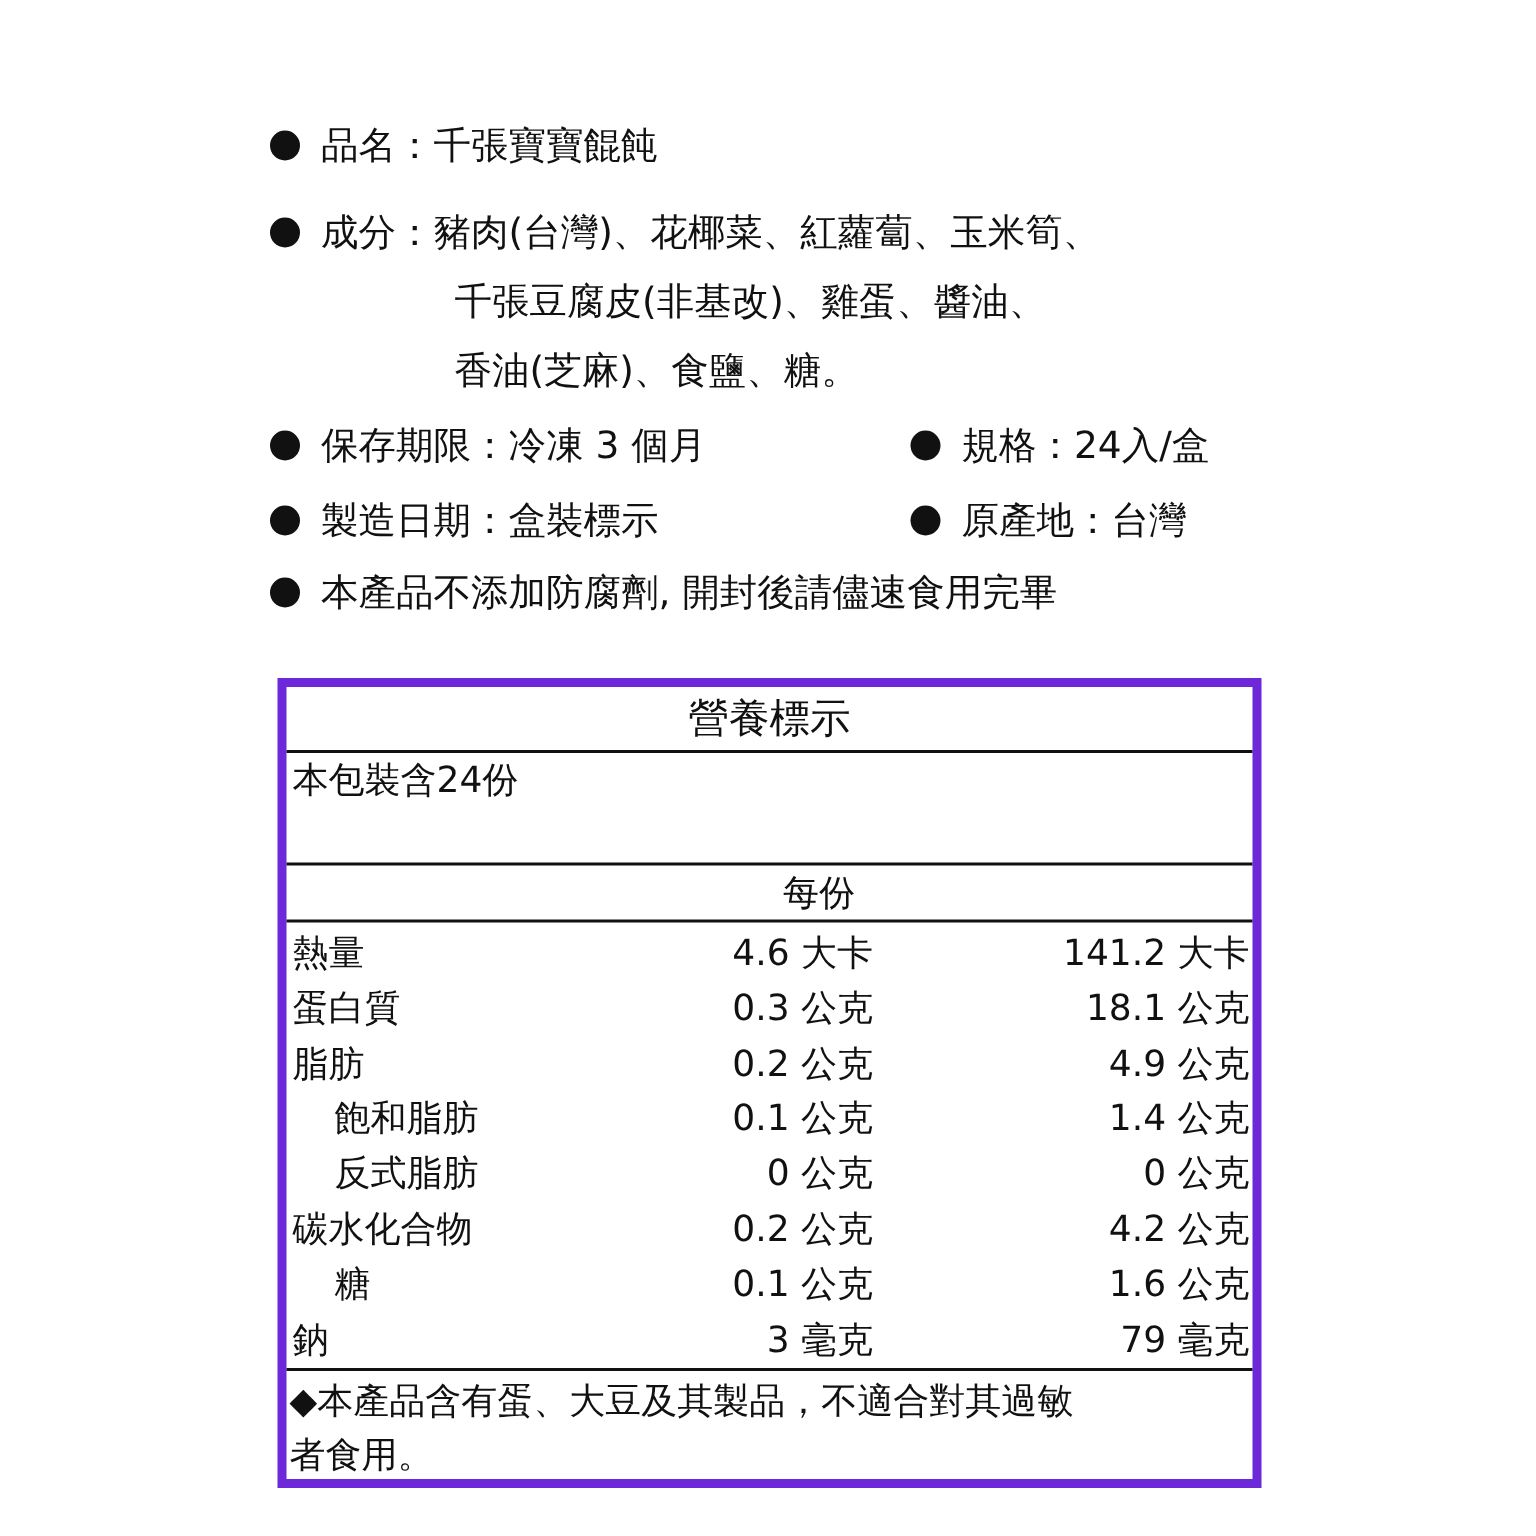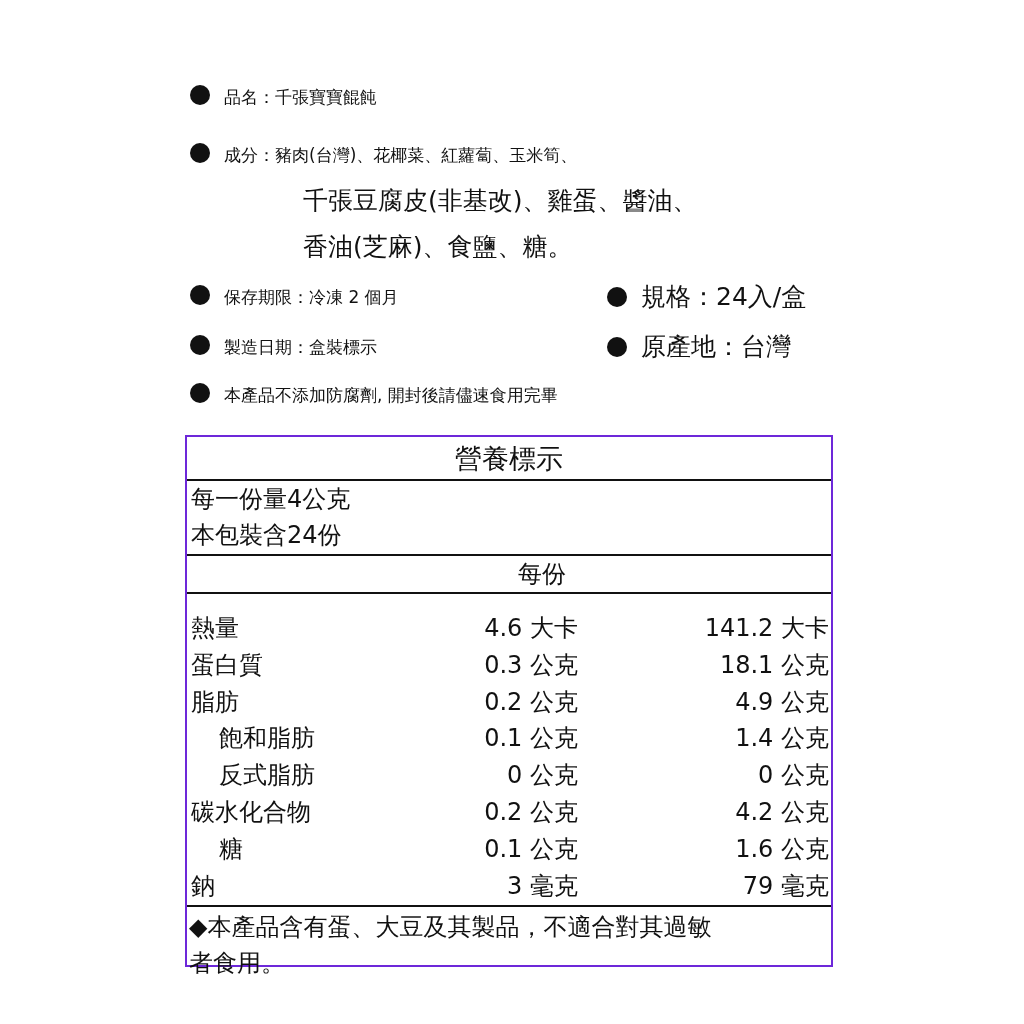--- a/index.html
+++ b/index.html
@@ -1,31 +1,31 @@
 <!DOCTYPE html>
 <html><head>
 <meta charset="utf-8">
 <style>
   html, body { margin: 0; padding: 0; background: #ffffff; }
   body { width: 1024px; height: 1024px; position: relative; overflow: hidden;
          font-family: "DejaVu Sans", "Liberation Sans", sans-serif; color: #111; }
-  .info-line { position: absolute; left: 190px; font-size: 17px; line-height: 30px; white-space: nowrap; }
+  .info-line { position: absolute; left: 180px; font-size: 25px; line-height: 30px; white-space: nowrap; }
   .bullet { display: inline-block; width: 20px; height: 20px; border-radius: 50%; background: #111;
             vertical-align: -2px; margin-right: 14px; }
   .cont { position: absolute; left: 303px; font-size: 25px; line-height: 30px; white-space: nowrap; }
   .col2 { position: absolute; left: 607px; font-size: 25px; line-height: 30px; white-space: nowrap; }
 
-  .nutri { position: absolute; left: 185px; top: 435px; width: 644px; height: 528px;
-           border: 2px solid #6d28d9; box-sizing: content-box; }
+  .nutri { position: absolute; left: 185px; top: 452px; width: 644px; height: 528px;
+           border: 6px solid #6d28d9; box-sizing: content-box; }
   .n-title { height: 42px; border-bottom: 2px solid #111; text-align: center; font-size: 27px; line-height: 44px; }
   .n-serv { height: 73px; border-bottom: 2px solid #111; padding-left: 4px; font-size: 24px; line-height: 36px; }
   .n-head { height: 36px; border-bottom: 2px solid #111; position: relative; font-size: 24px; line-height: 36px; }
   .n-head .c1 { position: absolute; right: 265px; }
   .n-head .c2 { position: absolute; right: 2px; }
-  .n-rows { height: 295px; border-bottom: 2px solid #111; padding-top: 16px; }
+  .n-rows { height: 295px; border-bottom: 2px solid #111; padding-top: 2px; }
   .row { position: relative; height: 36.8px; font-size: 24px; line-height: 36px; }
   .row .lbl { position: absolute; left: 4px; }
   .row .lbl.indent { left: 32px; }
   .row .v1 { position: absolute; right: 253px; }
   .row .v2 { position: absolute; right: 2px; }
   .n-foot { padding-left: 2px; font-size: 24px; line-height: 36px; padding-top: 2px; }
 </style>
 </head>
 <body>
 
@@ -33,41 +33,40 @@
   <span class="bullet"></span><span>品名：</span><span>千張寶寶餛飩</span>
 </div>
 
 <div class="info-line" style="top:140px;">
   <span class="bullet"></span><span>成分：</span><span>豬肉(台灣)、花椰菜、紅蘿蔔、玉米筍、</span>
 </div>
 <div class="cont" style="top:186px;">千張豆腐皮(非基改)、雞蛋、醬油、</div>
 <div class="cont" style="top:232px;">香油(芝麻)、食鹽、糖。</div>
 
 <div class="info-line" style="top:282px;">
-  <span class="bullet"></span><span>保存期限：</span><span>冷凍 2 個月</span>
+  <span class="bullet"></span><span>保存期限：</span><span>冷凍 3 個月</span>
 </div>
 <div class="col2" style="top:282px;">
   <span class="bullet"></span><span>規格：</span><span>24入/盒</span>
 </div>
 
 <div class="info-line" style="top:332px;">
   <span class="bullet"></span><span>製造日期：</span><span>盒裝標示</span>
 </div>
 <div class="col2" style="top:332px;">
   <span class="bullet"></span><span>原產地：</span><span>台灣</span>
 </div>
 
 <div class="info-line" style="top:380px;">
   <span class="bullet"></span><span>本產品不添加防腐劑, 開封後請儘速食用完畢</span>
 </div>
 
 <div class="nutri">
   <div class="n-title">營養標示</div>
   <div class="n-serv">
-    <div>每一份量4公克</div>
     <div>本包裝含24份</div>
   </div>
   <div class="n-head">
     <span class="c1">每份</span>
   </div>
   <div class="n-rows">
     <div class="row">
       <span class="lbl">熱量</span>
       <span class="v1">4.6 大卡</span>
       <span class="v2">141.2 大卡</span>

